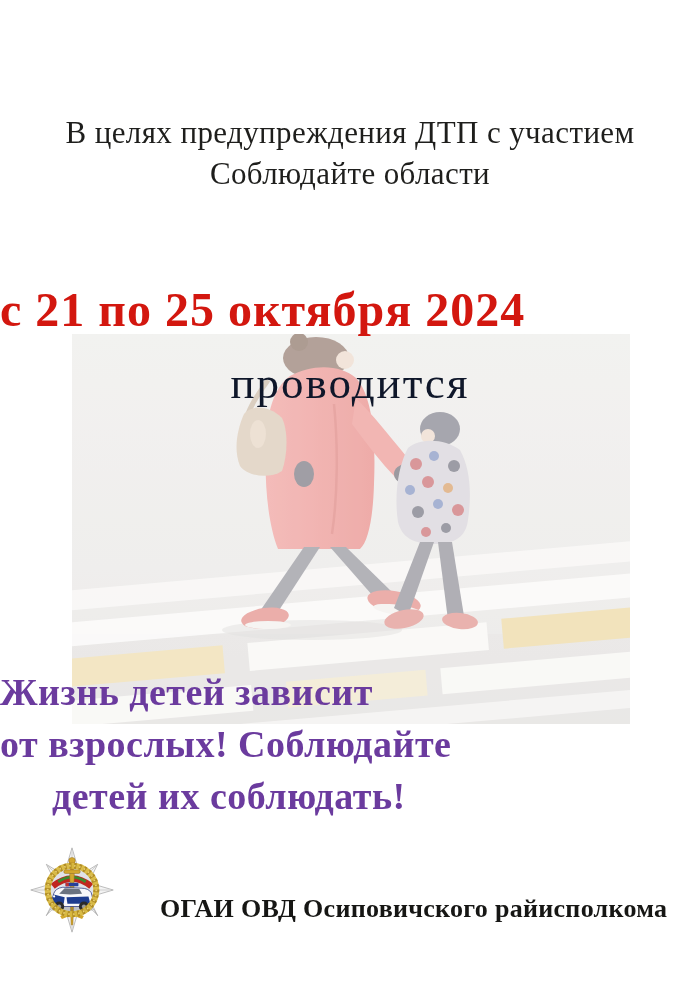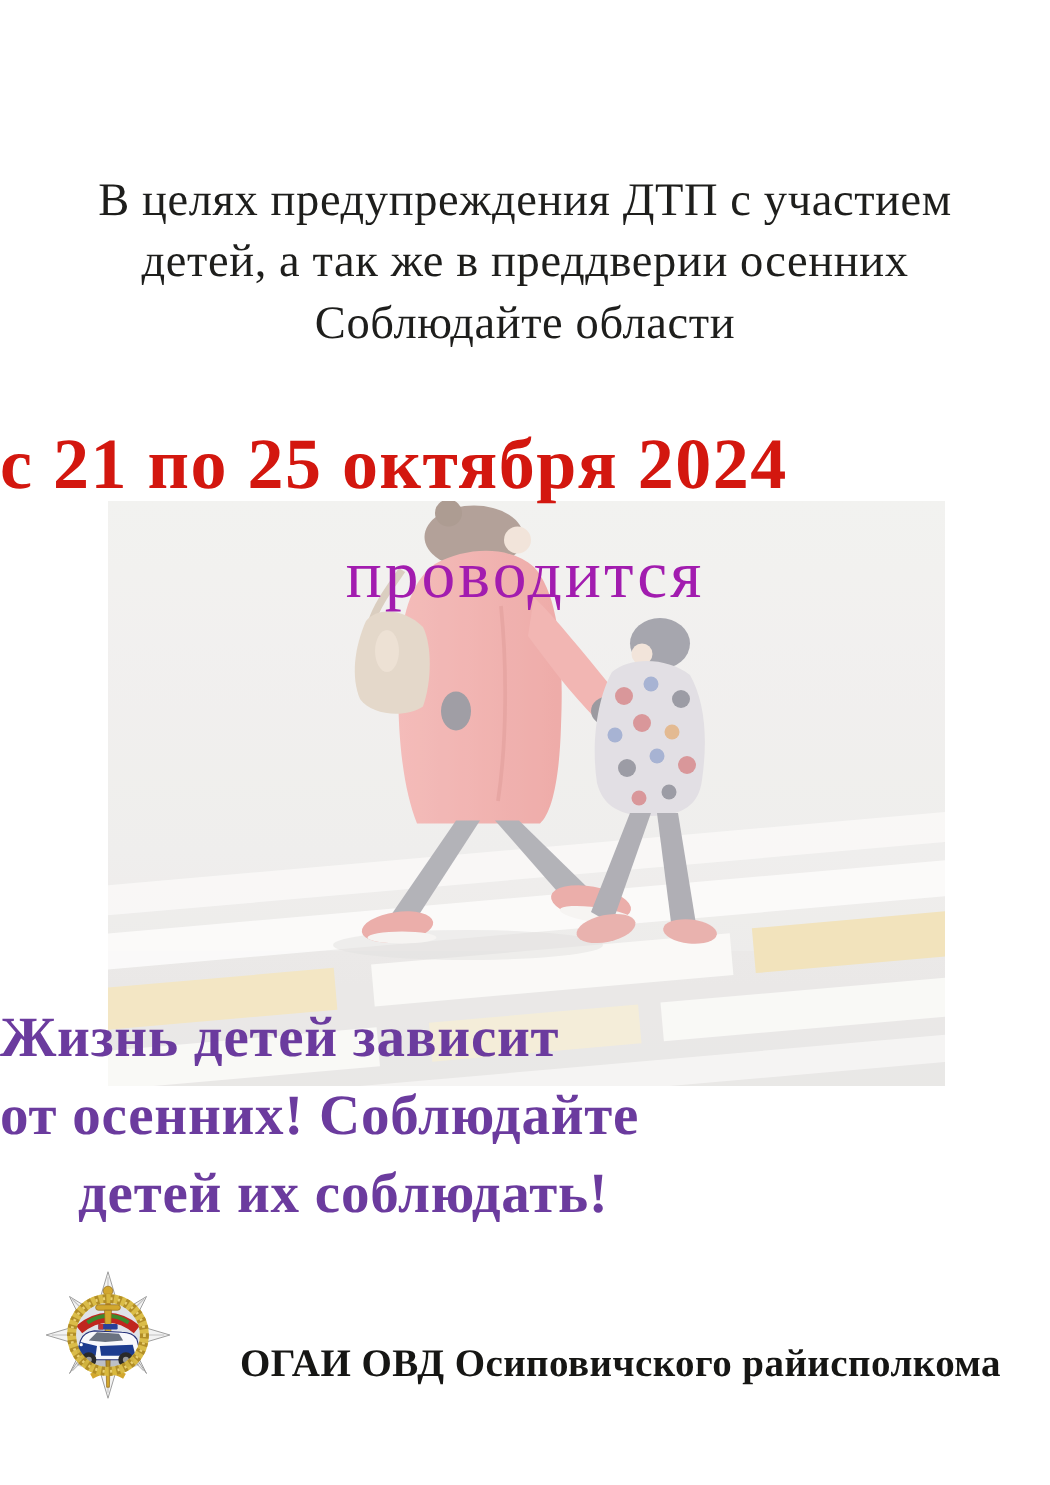--- a/index.html
+++ b/index.html
@@ -26,21 +26,21 @@
     text-align:left;
     font-size:48px; font-weight:700; letter-spacing:1px;
     color:#d3170f;
     z-index:3;
   }
 
   .status-word {
     position:absolute; top:357px; left:0; width:700px;
     text-align:center;
     font-size:45px; font-weight:400; letter-spacing:2px;
-    color:#a21caf;
+    color:#0f172a;
     z-index:3;
   }
 
   .photo {
     position:absolute; left:72px; top:334px; width:558px; height:390px;
     z-index:1;
   }
   .photo svg { display:block; width:100%; height:100%; }
 
   .slogan {
@@ -65,21 +65,20 @@
     z-index:3;
   }
 </style>
 </head>
 <body>
 
 <div class="poster">
 
   <div class="intro">
     <span class="text-line">В целях предупреждения ДТП с участием</span>
-    <span class="text-line">детей, а так же в преддверии осенних</span>
     <span class="text-line">Соблюдайте области</span>
   </div>
 
   <div class="date-line">с 21 по 25 октября 2024</div>
   <div class="status-word">проводится</div>
 
   <div class="photo">
     <svg viewBox="0 0 558 390" preserveAspectRatio="none">
       <defs>
         <linearGradient id="roadGrad" x1="0" y1="0" x2="0" y2="1">
@@ -155,21 +154,21 @@
         <ellipse cx="332" cy="285" rx="20" ry="9" fill="#e0918c" transform="rotate(-12 332 285)"></ellipse>
         <ellipse cx="388" cy="287" rx="18" ry="8" fill="#e0918c" transform="rotate(6 388 287)"></ellipse>
       </g>
 
       <rect x="0" y="0" width="558" height="390" fill="#ffffff" opacity="0.30"></rect>
     </svg>
   </div>
 
   <div class="slogan">
     <span class="text-line">Жизнь детей зависит</span>
-    <span class="text-line">от осенних! Соблюдайте</span>
+    <span class="text-line">от взрослых! Соблюдайте</span>
     <span class="text-line shift-right">детей их соблюдать!</span>
   </div>
 
   <div class="emblem">
     <svg viewBox="0 0 96 104">
 
       <g fill="#f3f3f3" stroke="#9b9b9b" stroke-width="0.7">
         <polygon points="48,6 56,33 48,40 40,33"></polygon>
         <polygon points="48,98 56,71 48,64 40,71"></polygon>
         <polygon points="3,52 30,44 37,52 30,60"></polygon>

